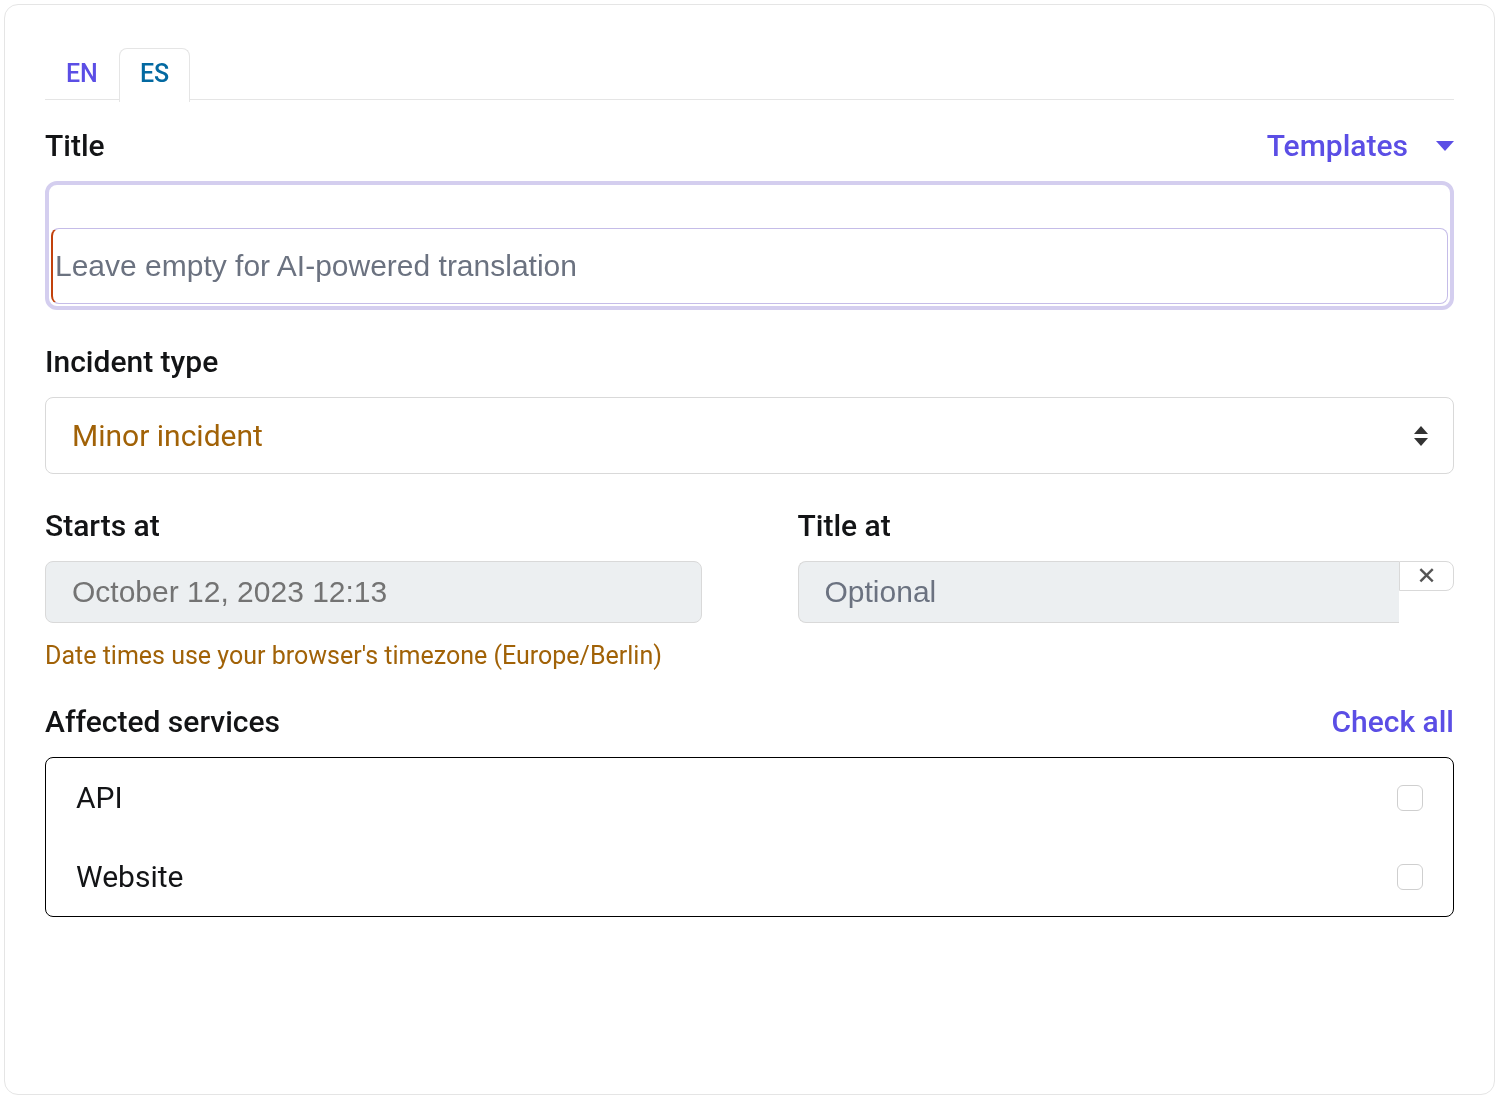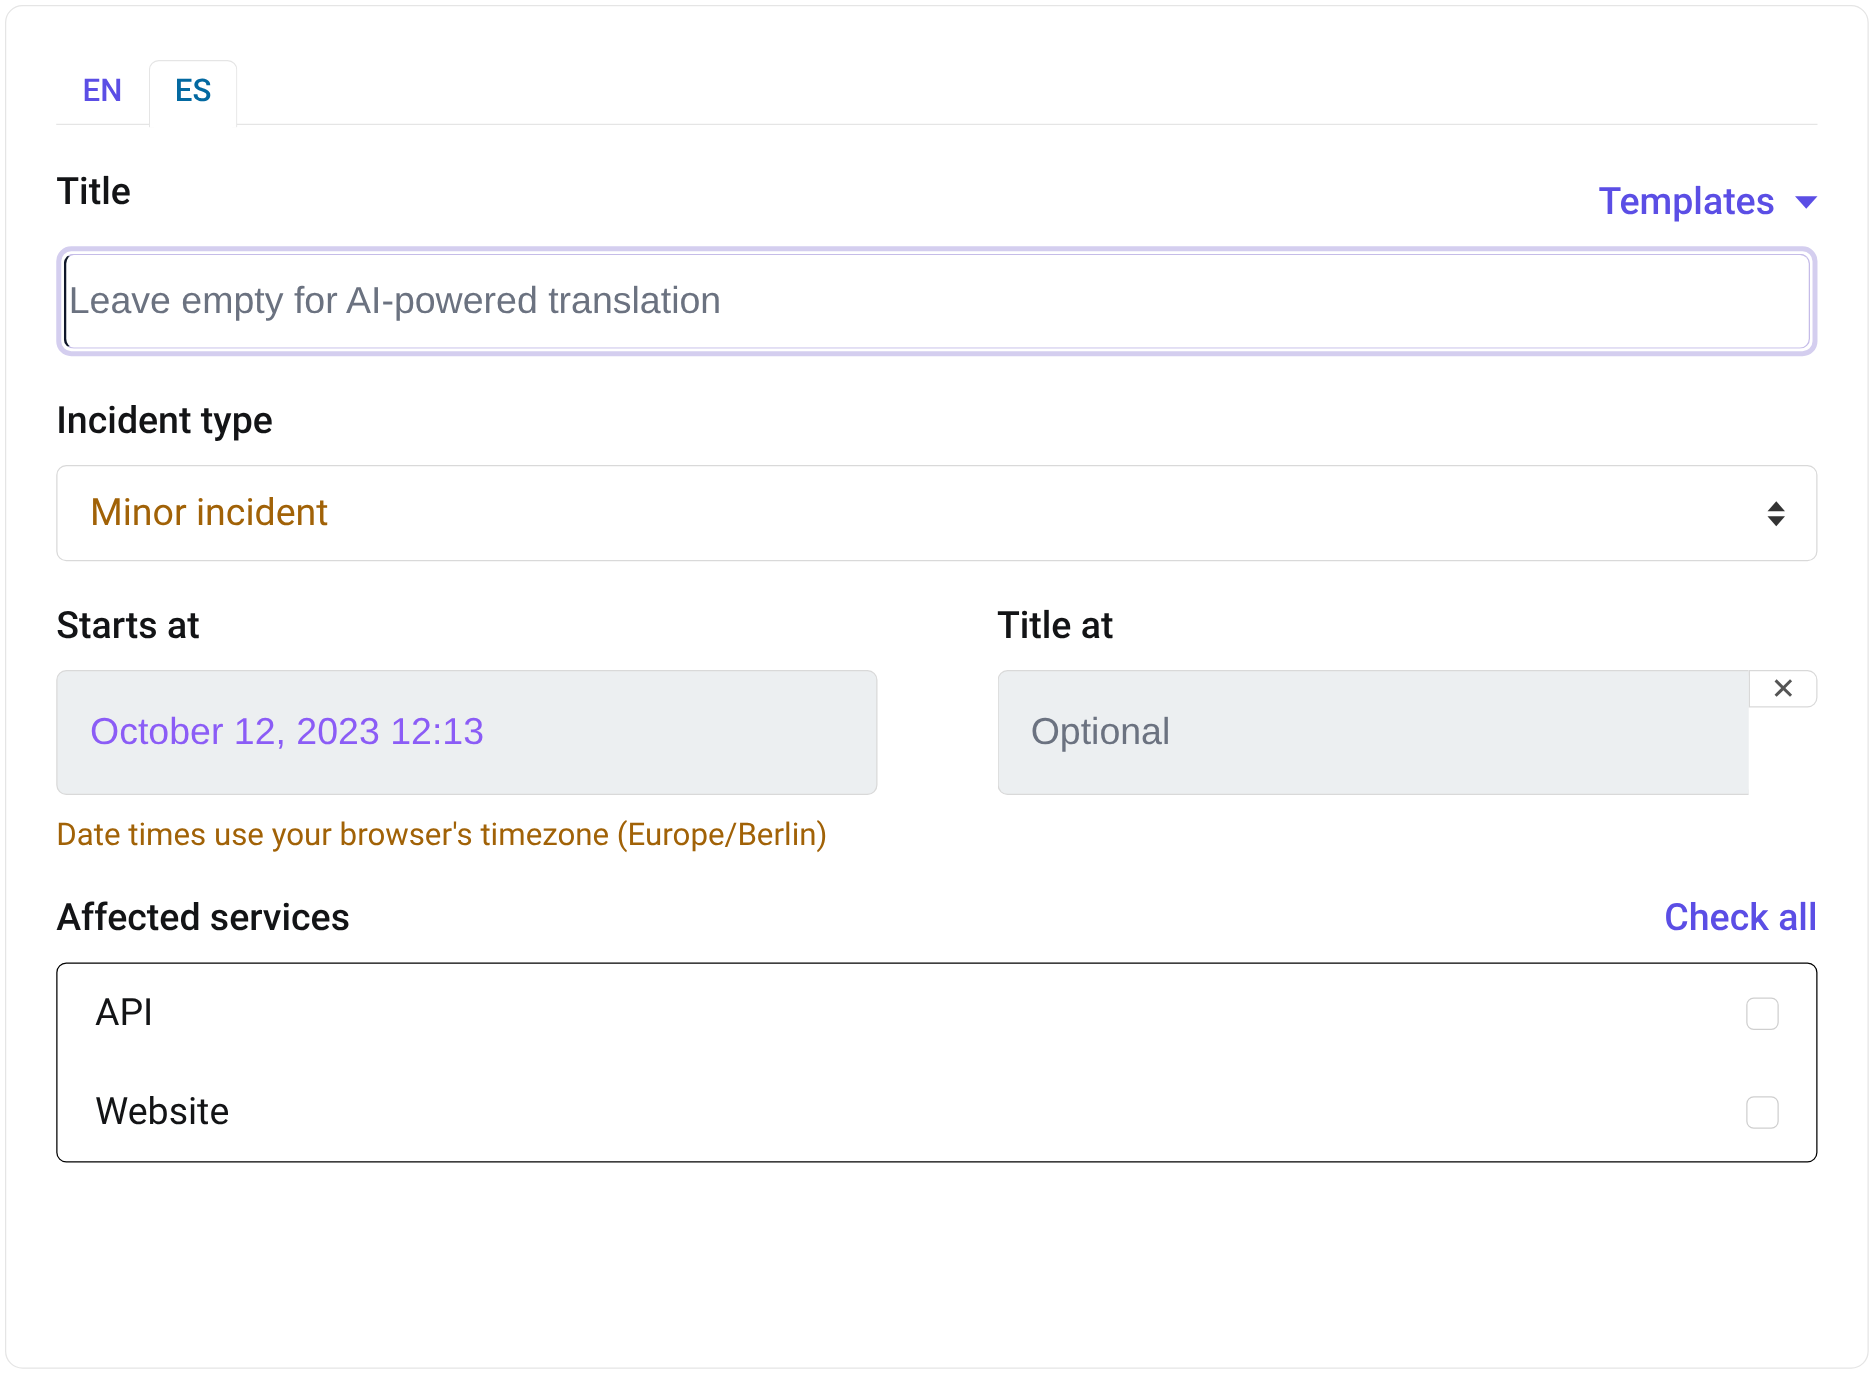--- a/index.html
+++ b/index.html
@@ -53,26 +53,25 @@
       margin-bottom: 18px;
     }
     .label {
       font-size: 30px;
       font-weight: 500;
       color: #131416;
     }
     .templates-link {
       display: flex;
       align-items: center;
-      gap: 16px;
+      gap: 28px;
       color: #5b4ee5;
       font-size: 30px;
       font-weight: 500;
       cursor: pointer;
-      margin-top: 16px;
     }
     .templates-link .caret {
       width: 0;
       height: 0;
       border-left: 9px solid transparent;
       border-right: 9px solid transparent;
       border-top: 10px solid #5b4ee5;
     }
     .title-input-wrap {
       border: 4px solid #d4ceef;
@@ -133,23 +132,23 @@
       display: flex;
       gap: 96px;
     }
     .date-col {
       flex: 1;
     }
     .date-input {
       width: 100%;
       border: 1px solid #d9d9d9;
       border-radius: 8px;
-      padding: 32px 26px;
-      font-size: 30px;
-      color: #8b5cf6;
+      padding: 13px 26px;
+      font-size: 30px;
+      color: #737373;
       background: #eceff1;
       outline: none;
     }
     .date-input::placeholder {
       color: #6b7280;
     }
     .ends-group {
       display: flex;
       align-items: flex-start;
     }
@@ -198,22 +197,23 @@
     }
     .checkbox {
       width: 26px;
       height: 26px;
       border: 1px solid #cfcfcf;
       border-radius: 6px;
       background: #fff;
       cursor: pointer;
     }
     .caret-input {
-      border-left: 2px solid #0f172a;
+      border-left: 2px solid #c2410c;
       padding-left: 2px;
+      margin-top: 41px;
     }
   </style>
 </head>
 <body>
 
 <div class="container">
 
   <div class="tabs">
     <div class="tab inactive">EN</div>
     <div class="tab active">ES</div>

